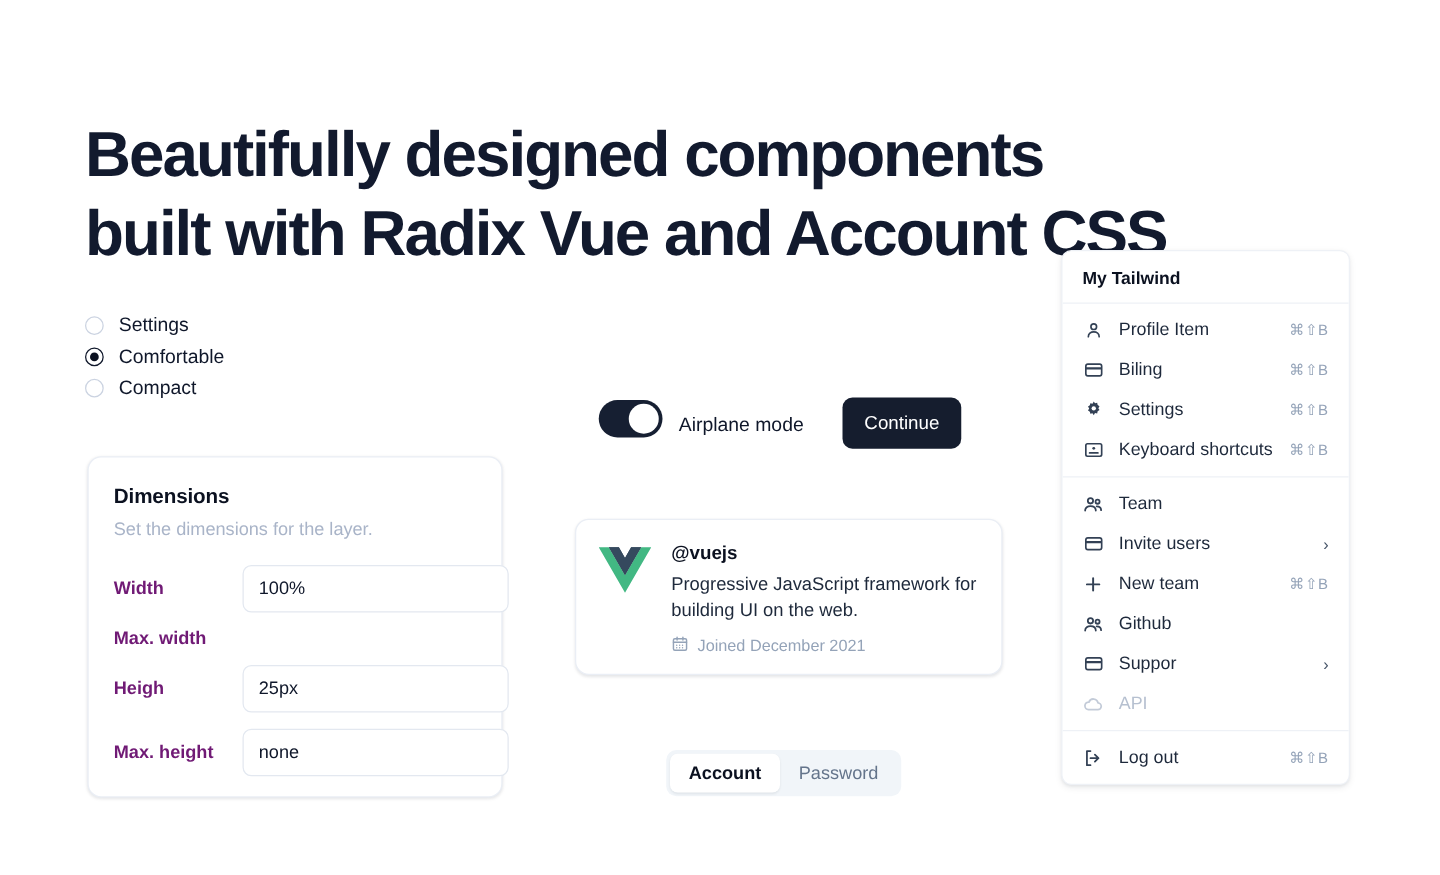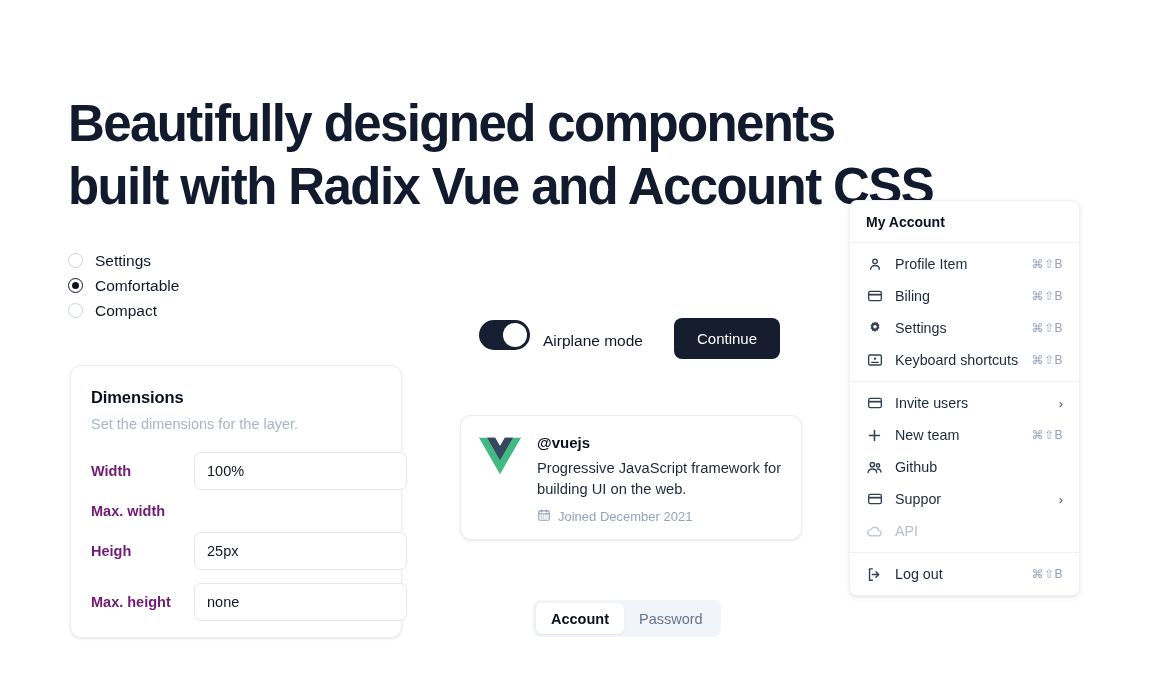--- a/index.html
+++ b/index.html
@@ -150,21 +150,21 @@
     background: #ffffff;
   }
   .switch-label {
     font-size: 15.5px;
     color: #0f172a;
   }
   .continue-btn {
     position: absolute;
     left: 674px;
     top: 318px;
-    width: 106px;
+    width: 95px;
     height: 41px;
     border: none;
     border-radius: 8px;
     background: #151d2e;
     color: #ffffff;
     font-family: "Liberation Sans", sans-serif;
     font-size: 15px;
     font-weight: 500;
     cursor: pointer;
   }
@@ -373,21 +373,21 @@
     </div>
   </div>
 </div>
 
 <div class="tabs">
   <div class="tab active">Account</div>
   <div class="tab">Password</div>
 </div>
 
 <div class="menu">
-  <div class="menu-header">My Account</div>
+  <div class="menu-header">My Tailwind</div>
   <div class="menu-sep"></div>
 
   <div class="menu-group">
     <div class="menu-item">
       <span class="mi-icon">
         <svg width="16" height="16" viewBox="0 0 24 24" fill="none" stroke="currentColor" stroke-width="2" stroke-linecap="round" stroke-linejoin="round">
           <circle cx="12" cy="8" r="3.4"></circle>
           <path d="M5.5 20c0-3.6 2.9-5.8 6.5-5.8s6.5 2.2 6.5 5.8"></path>
         </svg>
       </span>
@@ -426,62 +426,74 @@
         </svg>
       </span>
       <span class="mi-label">Keyboard shortcuts</span>
       <span class="mi-shortcut">⌘⇧B</span>
     </div>
   </div>
 
   <div class="menu-sep"></div>
 
   <div class="menu-group">
-
-    <div class="menu-item">
-      <span class="mi-icon">
-        <svg width="16" height="16" viewBox="0 0 24 24" fill="none" stroke="currentColor" stroke-width="2" stroke-linejoin="round">
-          <rect x="2.5" y="5" width="19" height="14" rx="2.5"></rect>
-          <path d="M2.5 10h19" stroke-width="2.6"></path>
-        </svg>
-      </span>
-      <span class="mi-label">Invite users</span>
-      <span class="mi-chevron">›</span>
-    </div>
-
-    <div class="menu-item">
-      <span class="mi-icon">
-        <svg width="17" height="17" viewBox="0 0 24 24" fill="none" stroke="currentColor" stroke-width="2.2" stroke-linecap="round">
-          <path d="M12 5v14M5 12h14"></path>
-        </svg>
-      </span>
-      <span class="mi-label">New team</span>
-      <span class="mi-shortcut">⌘⇧B</span>
-    </div>
-
     <div class="menu-item">
       <span class="mi-icon">
         <svg width="17" height="17" viewBox="0 0 24 24" fill="none" stroke="currentColor" stroke-width="2" stroke-linecap="round" stroke-linejoin="round">
           <circle cx="9" cy="8" r="3"></circle>
           <path d="M3 19c0-3.2 2.7-5 6-5s6 1.8 6 5"></path>
           <circle cx="17" cy="9" r="2.3"></circle>
           <path d="M16 14.2c2.8 0 5 1.6 5 4.3"></path>
         </svg>
       </span>
-      <span class="mi-label">Github</span>
+      <span class="mi-label">Team</span>
       <span class="mi-shortcut"></span>
     </div>
 
     <div class="menu-item">
       <span class="mi-icon">
         <svg width="16" height="16" viewBox="0 0 24 24" fill="none" stroke="currentColor" stroke-width="2" stroke-linejoin="round">
           <rect x="2.5" y="5" width="19" height="14" rx="2.5"></rect>
           <path d="M2.5 10h19" stroke-width="2.6"></path>
         </svg>
       </span>
+      <span class="mi-label">Invite users</span>
+      <span class="mi-chevron">›</span>
+    </div>
+
+    <div class="menu-item">
+      <span class="mi-icon">
+        <svg width="17" height="17" viewBox="0 0 24 24" fill="none" stroke="currentColor" stroke-width="2.2" stroke-linecap="round">
+          <path d="M12 5v14M5 12h14"></path>
+        </svg>
+      </span>
+      <span class="mi-label">New team</span>
+      <span class="mi-shortcut">⌘⇧B</span>
+    </div>
+
+    <div class="menu-item">
+      <span class="mi-icon">
+        <svg width="17" height="17" viewBox="0 0 24 24" fill="none" stroke="currentColor" stroke-width="2" stroke-linecap="round" stroke-linejoin="round">
+          <circle cx="9" cy="8" r="3"></circle>
+          <path d="M3 19c0-3.2 2.7-5 6-5s6 1.8 6 5"></path>
+          <circle cx="17" cy="9" r="2.3"></circle>
+          <path d="M16 14.2c2.8 0 5 1.6 5 4.3"></path>
+        </svg>
+      </span>
+      <span class="mi-label">Github</span>
+      <span class="mi-shortcut"></span>
+    </div>
+
+    <div class="menu-item">
+      <span class="mi-icon">
+        <svg width="16" height="16" viewBox="0 0 24 24" fill="none" stroke="currentColor" stroke-width="2" stroke-linejoin="round">
+          <rect x="2.5" y="5" width="19" height="14" rx="2.5"></rect>
+          <path d="M2.5 10h19" stroke-width="2.6"></path>
+        </svg>
+      </span>
       <span class="mi-label">Suppor</span>
       <span class="mi-chevron">›</span>
     </div>
 
     <div class="menu-item disabled">
       <span class="mi-icon">
         <svg width="17" height="17" viewBox="0 0 24 24" fill="none" stroke="currentColor" stroke-width="2" stroke-linecap="round" stroke-linejoin="round">
           <path d="M6.8 18h10.4a3.8 3.8 0 0 0 .3-7.6 5.3 5.3 0 0 0-10.2-1A4 4 0 0 0 6.8 18z"></path>
         </svg>
       </span>

